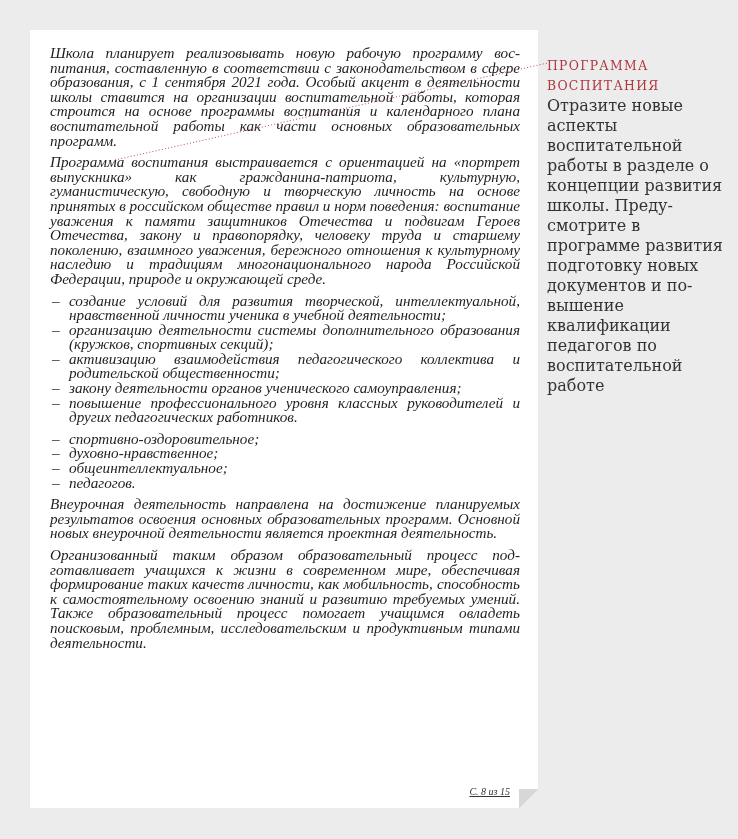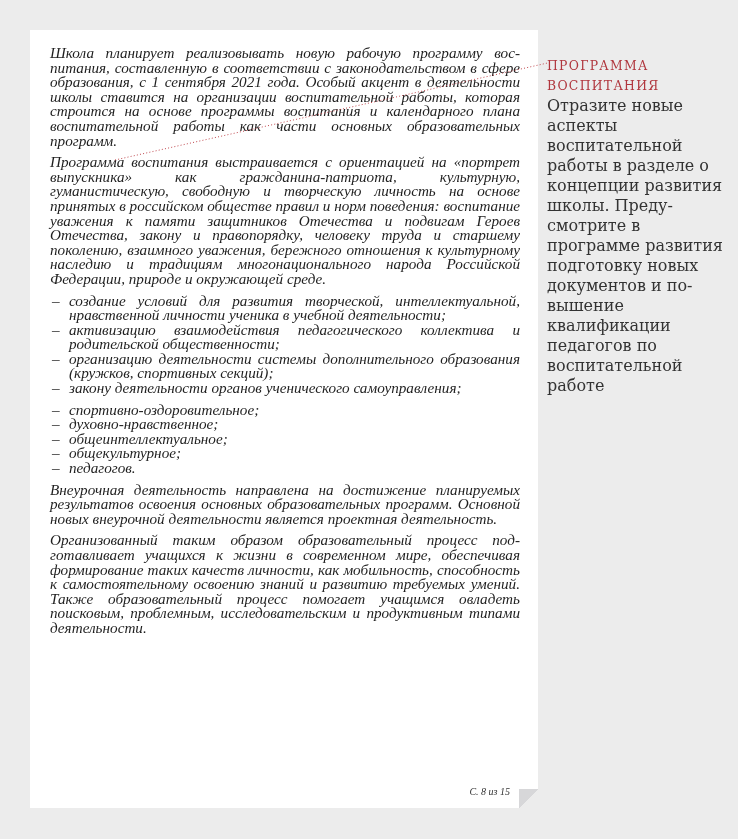--- a/index.html
+++ b/index.html
@@ -54,20 +54,21 @@
     left: 2px;
     top: 0;
   }
   .page-number {
     position: absolute;
     right: 28px; top: 756px;
     font-family: "Liberation Serif", serif;
     font-style: italic;
     font-size: 10px;
     color: #333;
+    text-decoration: underline;
   }
   .sidebar {
     position: absolute;
     left: 547px; top: 56px;
     width: 178px;
     font-family: "DejaVu Serif", serif;
     color: #333;
   }
   .sidebar-title {
     color: #b0363d;
@@ -92,30 +93,30 @@
 </head>
 <body>
 
 <div class="page">
   <div class="content">
     <p>Школа планирует реализовывать новую рабочую программу вос­питания, составленную в соответствии с законодательством в сфере образования, с 1 сентября 2021 года. Особый акцент в де­ятельности школы ставится на организации воспитательной работы, которая строится на основе программы воспитания и календарного плана воспитательной работы как части основ­ных образовательных программ.</p>
     <p>Программа воспитания выстраивается с ориентацией на «пор­трет выпускника» как гражданина-патриота, культурную, гуманистическую, свободную и творческую личность на основе принятых в российском обществе правил и норм поведения: воспитание уважения к памяти защитников Отечества и по­двигам Героев Отечества, закону и правопорядку, человеку труда и старшему поколению, взаимного уважения, бережного отноше­ния к культурному наследию и традициям многонационального народа Российской Федерации, природе и окружающей среде.</p>
 
     <ul>
       <li>создание условий для развития творческой, интеллектуаль­ной, нравственной личности ученика в учебной деятельности;</li>
+      <li>организацию деятельности системы дополнительного образо­вания (кружков, спортивных секций);</li>
       <li>активизацию взаимодействия педагогического коллектива и родительской общественности;</li>
-      <li>организацию деятельности системы дополнительного образо­вания (кружков, спортивных секций);</li>
       <li>закону деятельности органов ученического самоуправления;</li>
+      <li>повышение профессионального уровня классных руководителей и других педагогических работников.</li>
     </ul>
 
     <ul>
       <li>спортивно-оздоровительное;</li>
       <li>духовно-нравственное;</li>
       <li>общеинтеллектуальное;</li>
-      <li>общекультурное;</li>
       <li>педагогов.</li>
     </ul>
 
     <p>Внеурочная деятельность направлена на достижение планируе­мых результатов освоения основных образовательных программ. Основной новых внеурочной деятельности является проектная деятельность.</p>
     <p>Организованный таким образом образовательный процесс под­готавливает учащихся к жизни в современном мире, обеспечи­вая формирование таких качеств личности, как мобильность, способность к самостоятельному освоению знаний и развитию требуемых умений. Также образовательный процесс помогает учащимся овладеть поисковым, проблемным, исследовательским и продуктивным типами деятельности.</p>
   </div>
   <div class="page-number">С. 8 из 15</div>
 </div>
 <div class="fold"></div>
 

